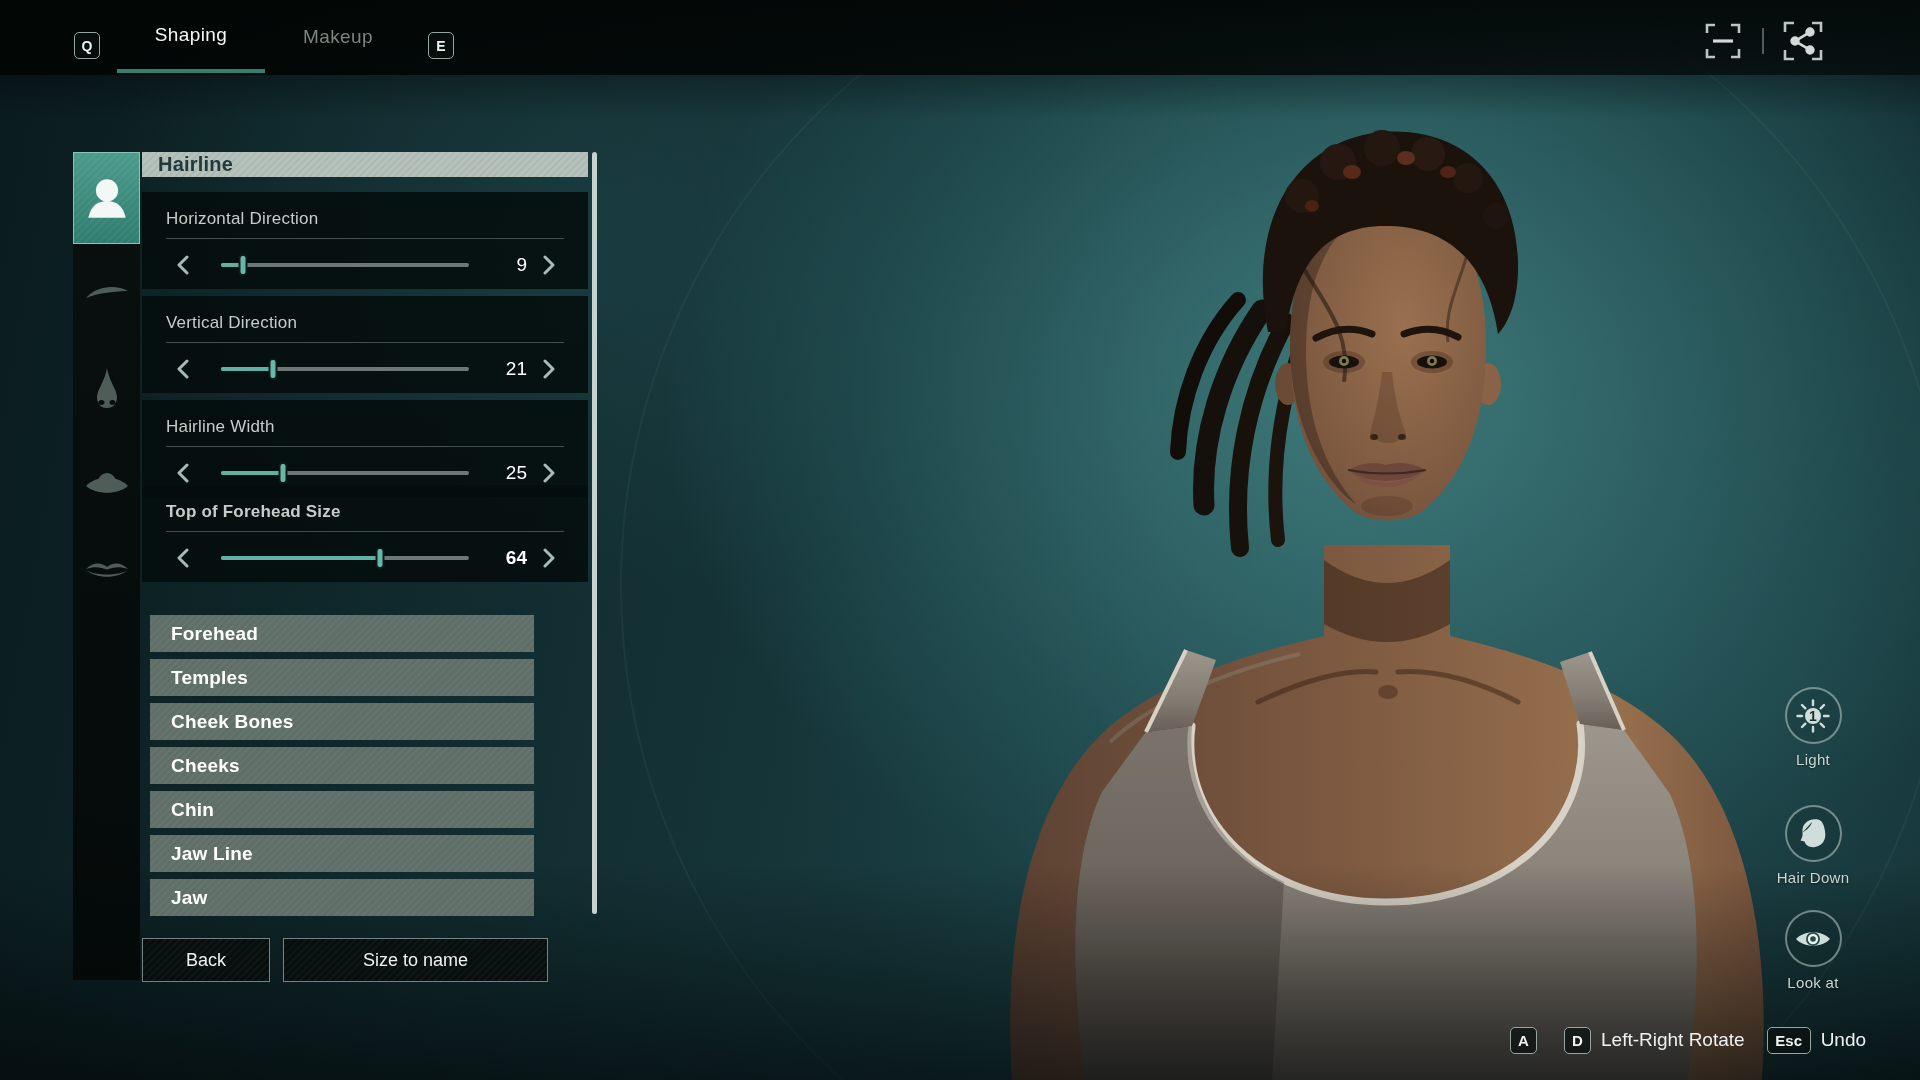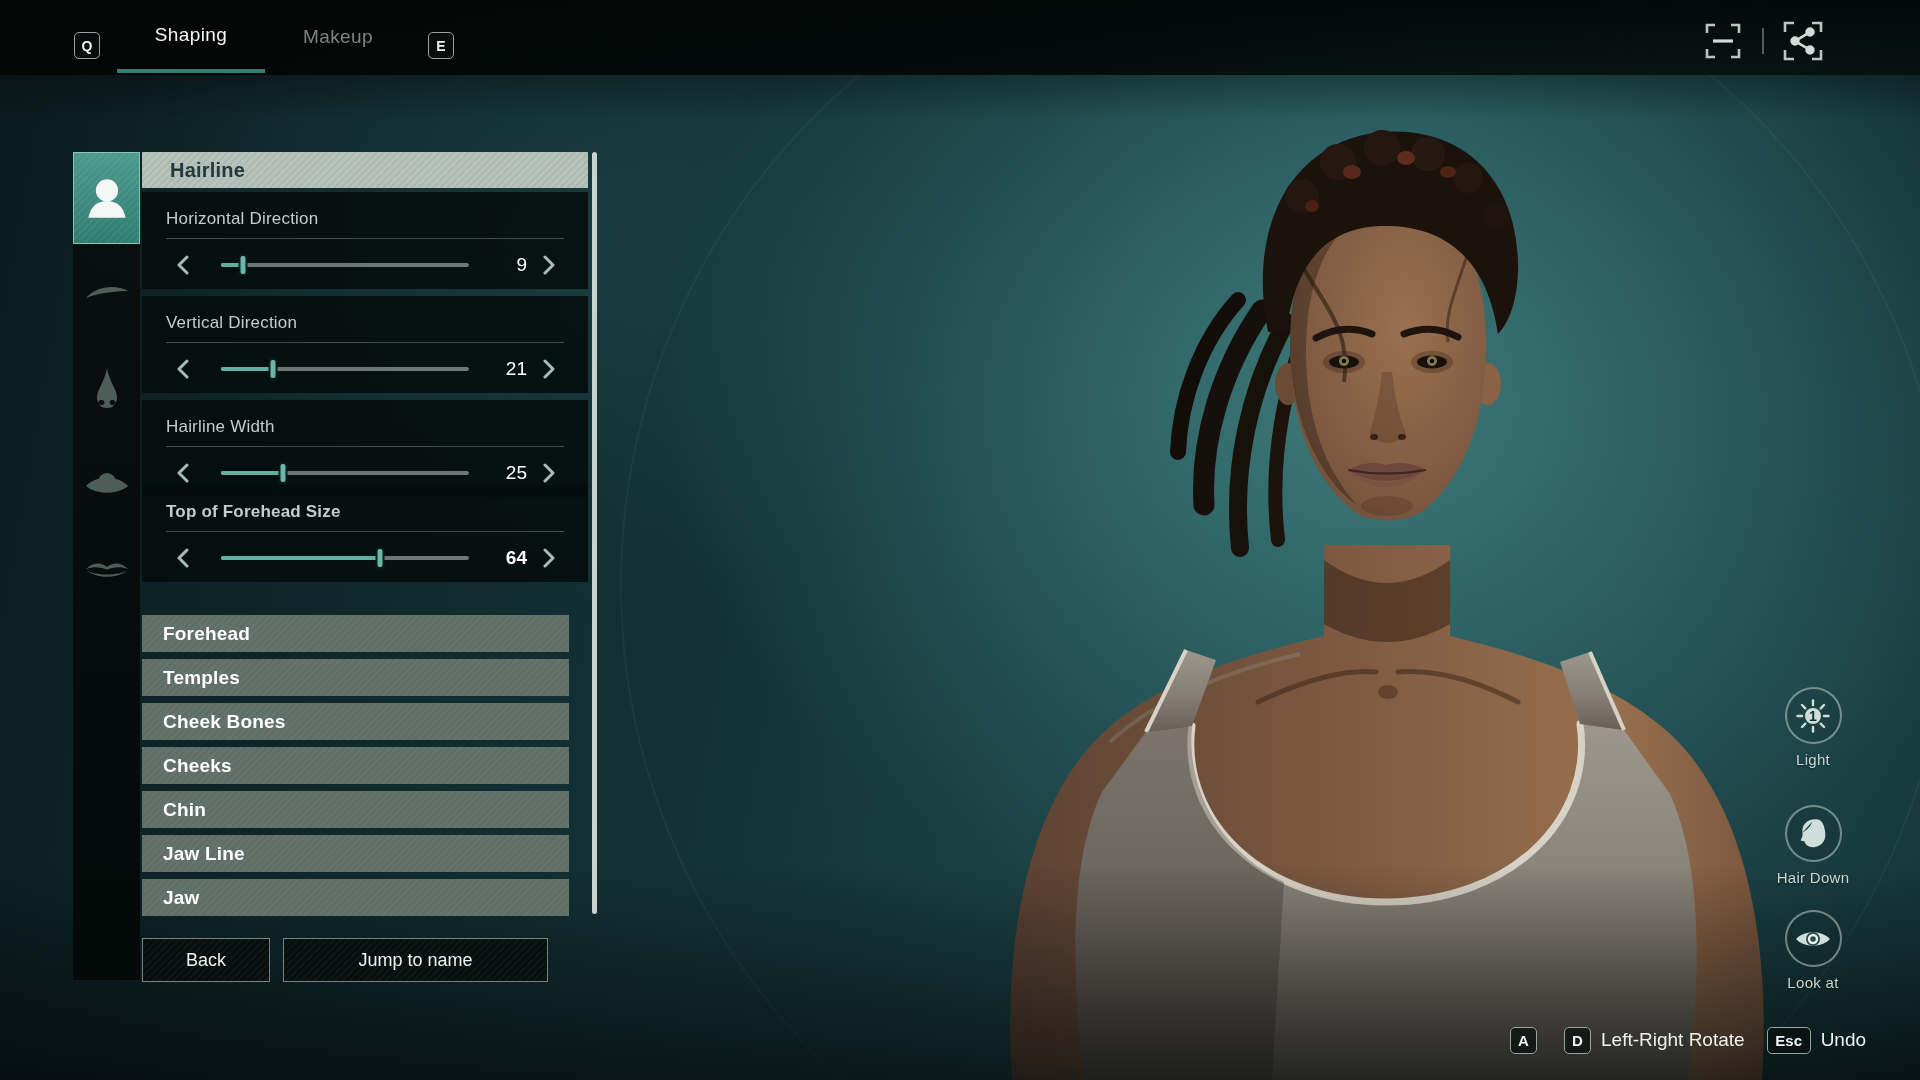--- a/index.html
+++ b/index.html
@@ -53,41 +53,41 @@
   .sb-active{position:absolute;left:0;top:0;width:67px;height:92px;
     background:
       repeating-linear-gradient(135deg, rgba(255,255,255,.05) 0 2px, rgba(0,0,0,0) 2px 5px),
       linear-gradient(180deg,#4b9a8b,#2e7d6e);
     border:1px solid #86c5b6;display:flex;align-items:center;justify-content:center;cursor:pointer;}
   .sb-item{position:absolute;left:0;width:67px;height:56px;display:flex;align-items:center;justify-content:center;cursor:pointer;}
   .sb-item svg{opacity:.85;}
 
   
   .panel{position:absolute;left:142px;top:152px;width:446px;height:830px;z-index:4;}
-  .p-header{position:absolute;left:0;top:0;width:446px;height:36px;display:flex;align-items:center;
-    padding-left:28px;cursor:pointer;
+  .p-header{position:absolute;left:0;top:0;width:446px;height:25px;display:flex;align-items:center;
+    padding-left:16px;cursor:pointer;
     background:
       repeating-linear-gradient(135deg, rgba(0,0,0,.05) 0 2px, rgba(255,255,255,0) 2px 5px),
       var(--header-bg);
     color:var(--header-text);font-size:20px;font-weight:bold;letter-spacing:.2px;}
   .card{position:absolute;left:0;width:446px;height:97px;background:rgba(5,13,12,.88);padding:17px 0 18px 0;}
   .card-1{top:40px;}.card-2{top:144px;}.card-3{top:248px;}.card-4{top:333px;font-weight:bold;}
   .card .lbl{margin:0 24px;color:#c3cfcb;font-size:17px;letter-spacing:.2px;}
   .card .rule{margin:9px 24px 0 24px;height:1px;background:rgba(195,210,205,.32);}
   .srow{display:flex;align-items:center;margin-top:13px;padding:0 32px 0 34px;height:26px;}
   .chev{width:13px;height:20px;flex:0 0 auto;display:flex;align-items:center;cursor:pointer;}
   .track{position:relative;flex:1;height:22px;margin:0 14px 0 32px;cursor:pointer;}
   .track .base{position:absolute;left:0;right:0;top:9px;height:4px;background:#6c7875;border-radius:2px;}
   .track .fill{position:absolute;left:0;top:9px;height:4px;background:var(--accent-light);border-radius:2px;}
   .track .handle{position:absolute;top:11px;width:9px;height:22px;border-radius:4px;
     background:#68b7a9;border:2px solid #0d1a18;transform:translate(-50%,-50%);cursor:grab;}
   .sval{width:44px;text-align:right;color:#fff;font-size:19px;flex:0 0 auto;}
   .srow .chev.right{margin-left:16px;}
 
-  .sec{position:absolute;left:0;width:427px;height:37px;display:flex;align-items:center;padding-left:21px;
+  .sec{position:absolute;left:8px;width:384px;height:37px;display:flex;align-items:center;padding-left:21px;
     cursor:pointer;color:#fff;font-size:19px;font-weight:bold;letter-spacing:.2px;
     background:
       repeating-linear-gradient(135deg, rgba(255,255,255,.04) 0 2px, rgba(0,0,0,0) 2px 5px),
       var(--section-bg);}
   .btnrow{position:absolute;left:0;top:786px;width:406px;height:44px;display:flex;}
   .gbtn{height:44px;display:flex;align-items:center;justify-content:center;cursor:pointer;
     border:1px solid #76837f;color:#eef1f0;font-size:18px;
     background:
       repeating-linear-gradient(135deg, rgba(255,255,255,.03) 0 2px, rgba(0,0,0,0) 2px 5px),
       rgba(6,11,10,.82);}
@@ -361,21 +361,21 @@
     <div class="sec" style="top:463px">Forehead</div>
     <div class="sec" style="top:551px">Cheek Bones</div>
     <div class="sec" style="top:507px">Temples</div>
     <div class="sec" style="top:595px">Cheeks</div>
     <div class="sec" style="top:639px">Chin</div>
     <div class="sec" style="top:683px">Jaw Line</div>
     <div class="sec" style="top:727px">Jaw</div>
 
     <div class="btnrow">
       <div class="gbtn btn-back">Back</div>
-      <div class="gbtn btn-jump">Jump to name</div>
+      <div class="gbtn btn-jump">Size to name</div>
     </div>
   </div>
   <div class="pscroll"></div>
 
   <div class="action a-light">
     <div class="a-circle">
       <svg width="34" height="34" viewBox="0 0 34 34">
         <g stroke="#cfdeda" stroke-width="2.4" stroke-linecap="round">
           <line x1="17" y1="1.5" x2="17" y2="6"></line>
             <line x1="17" y1="28" x2="17" y2="32.5"></line>

